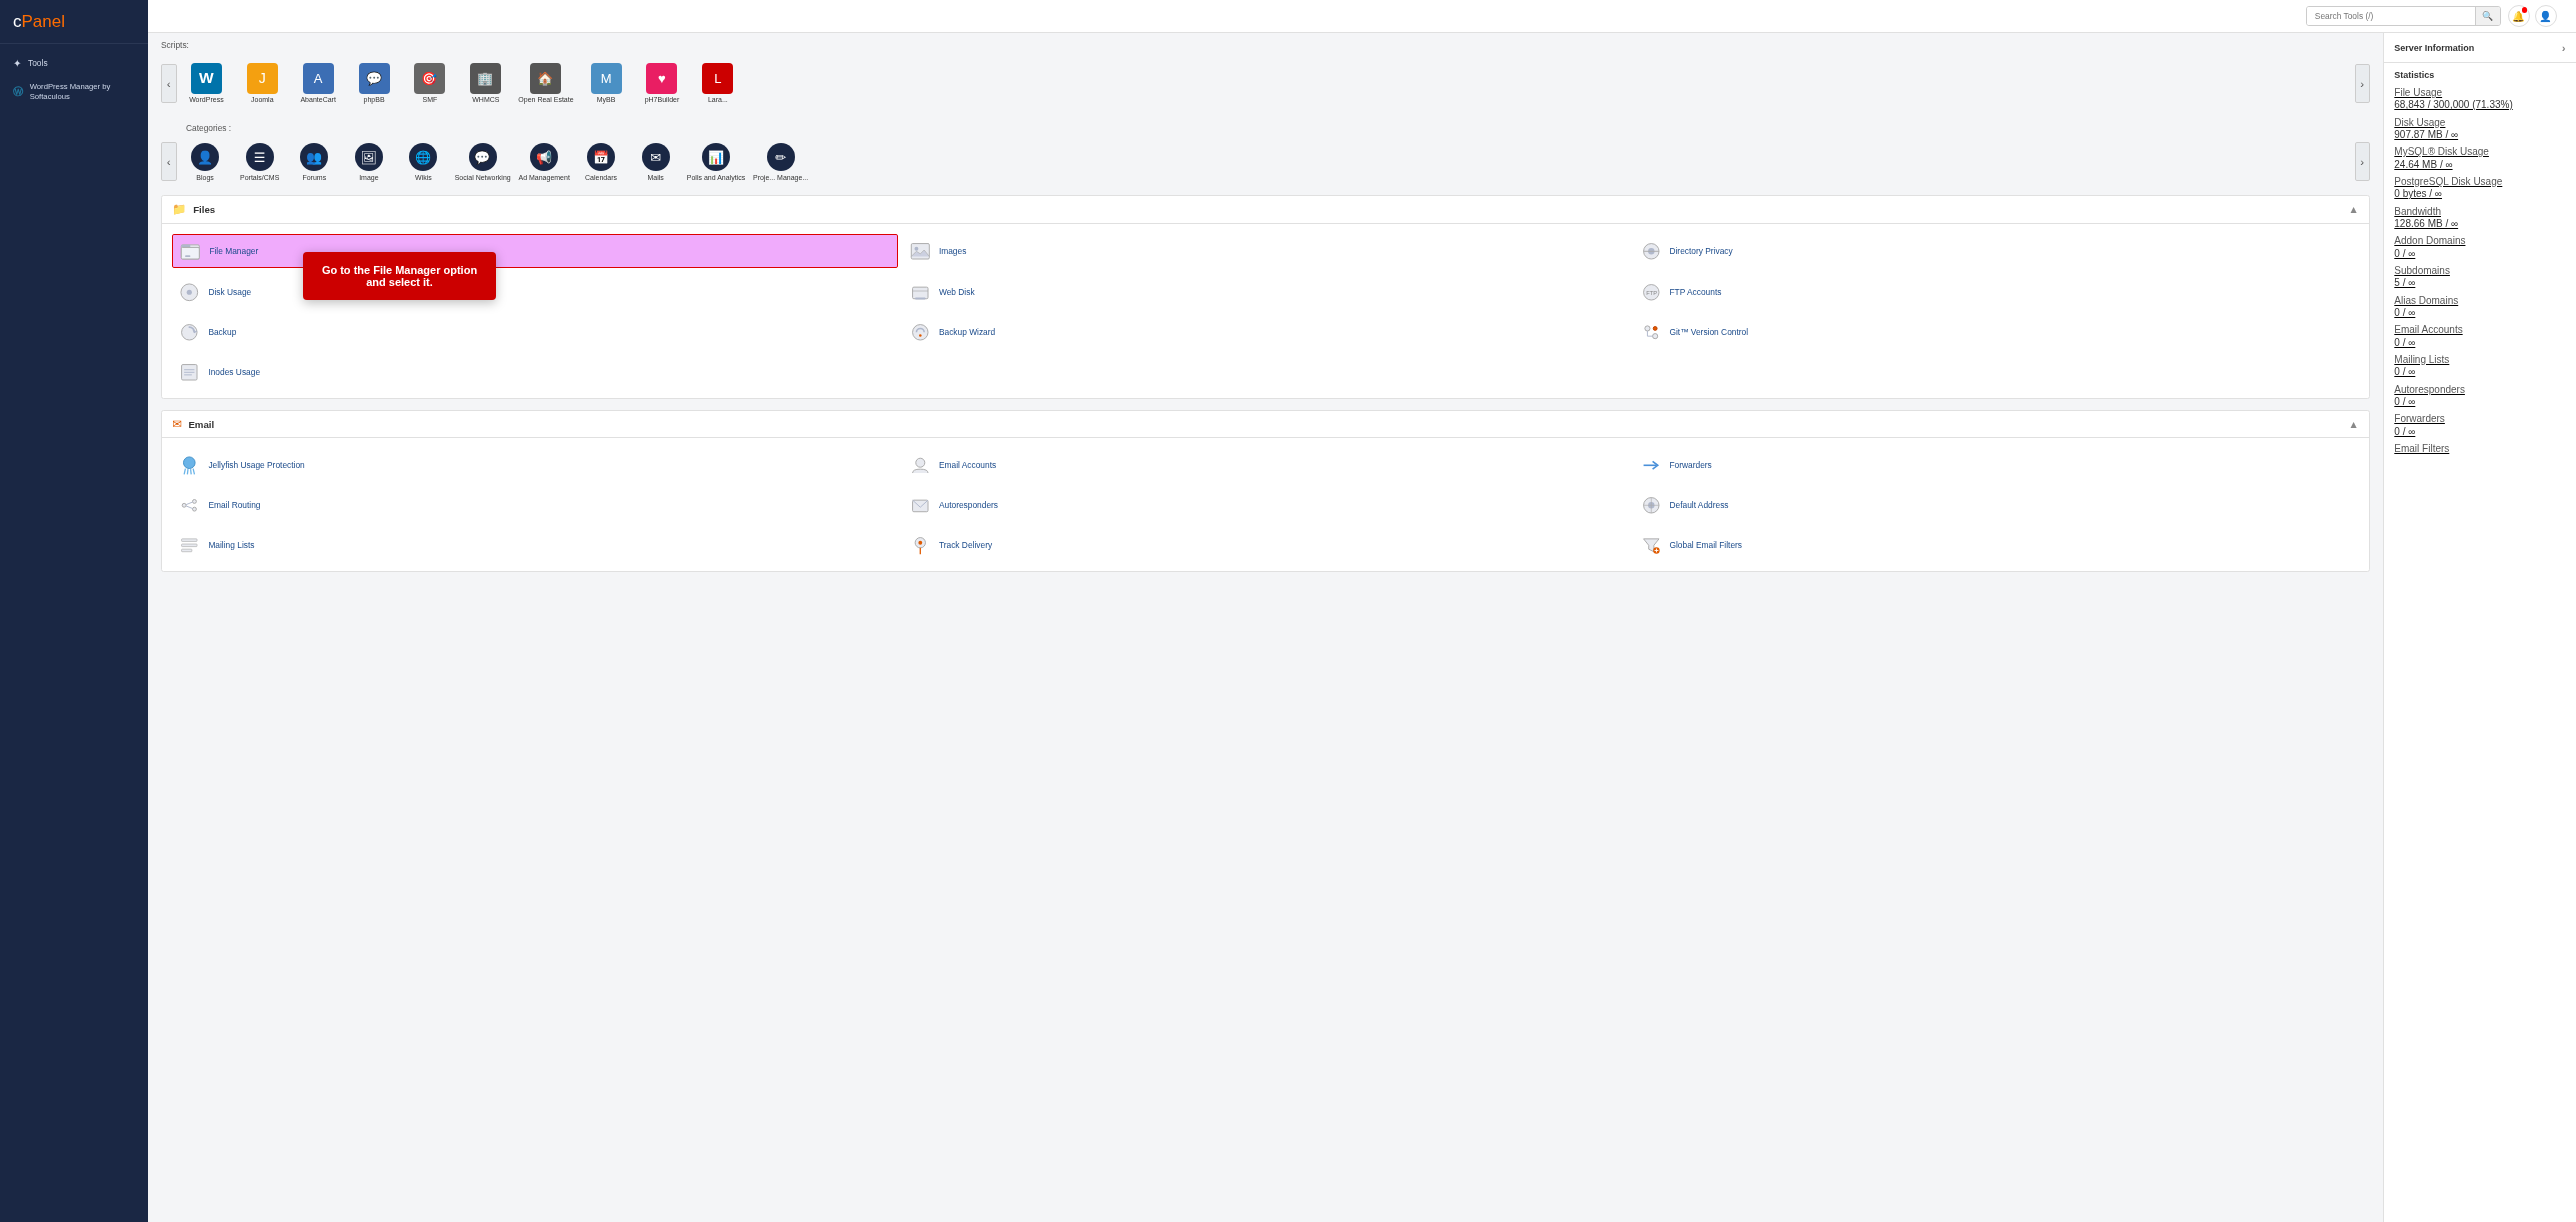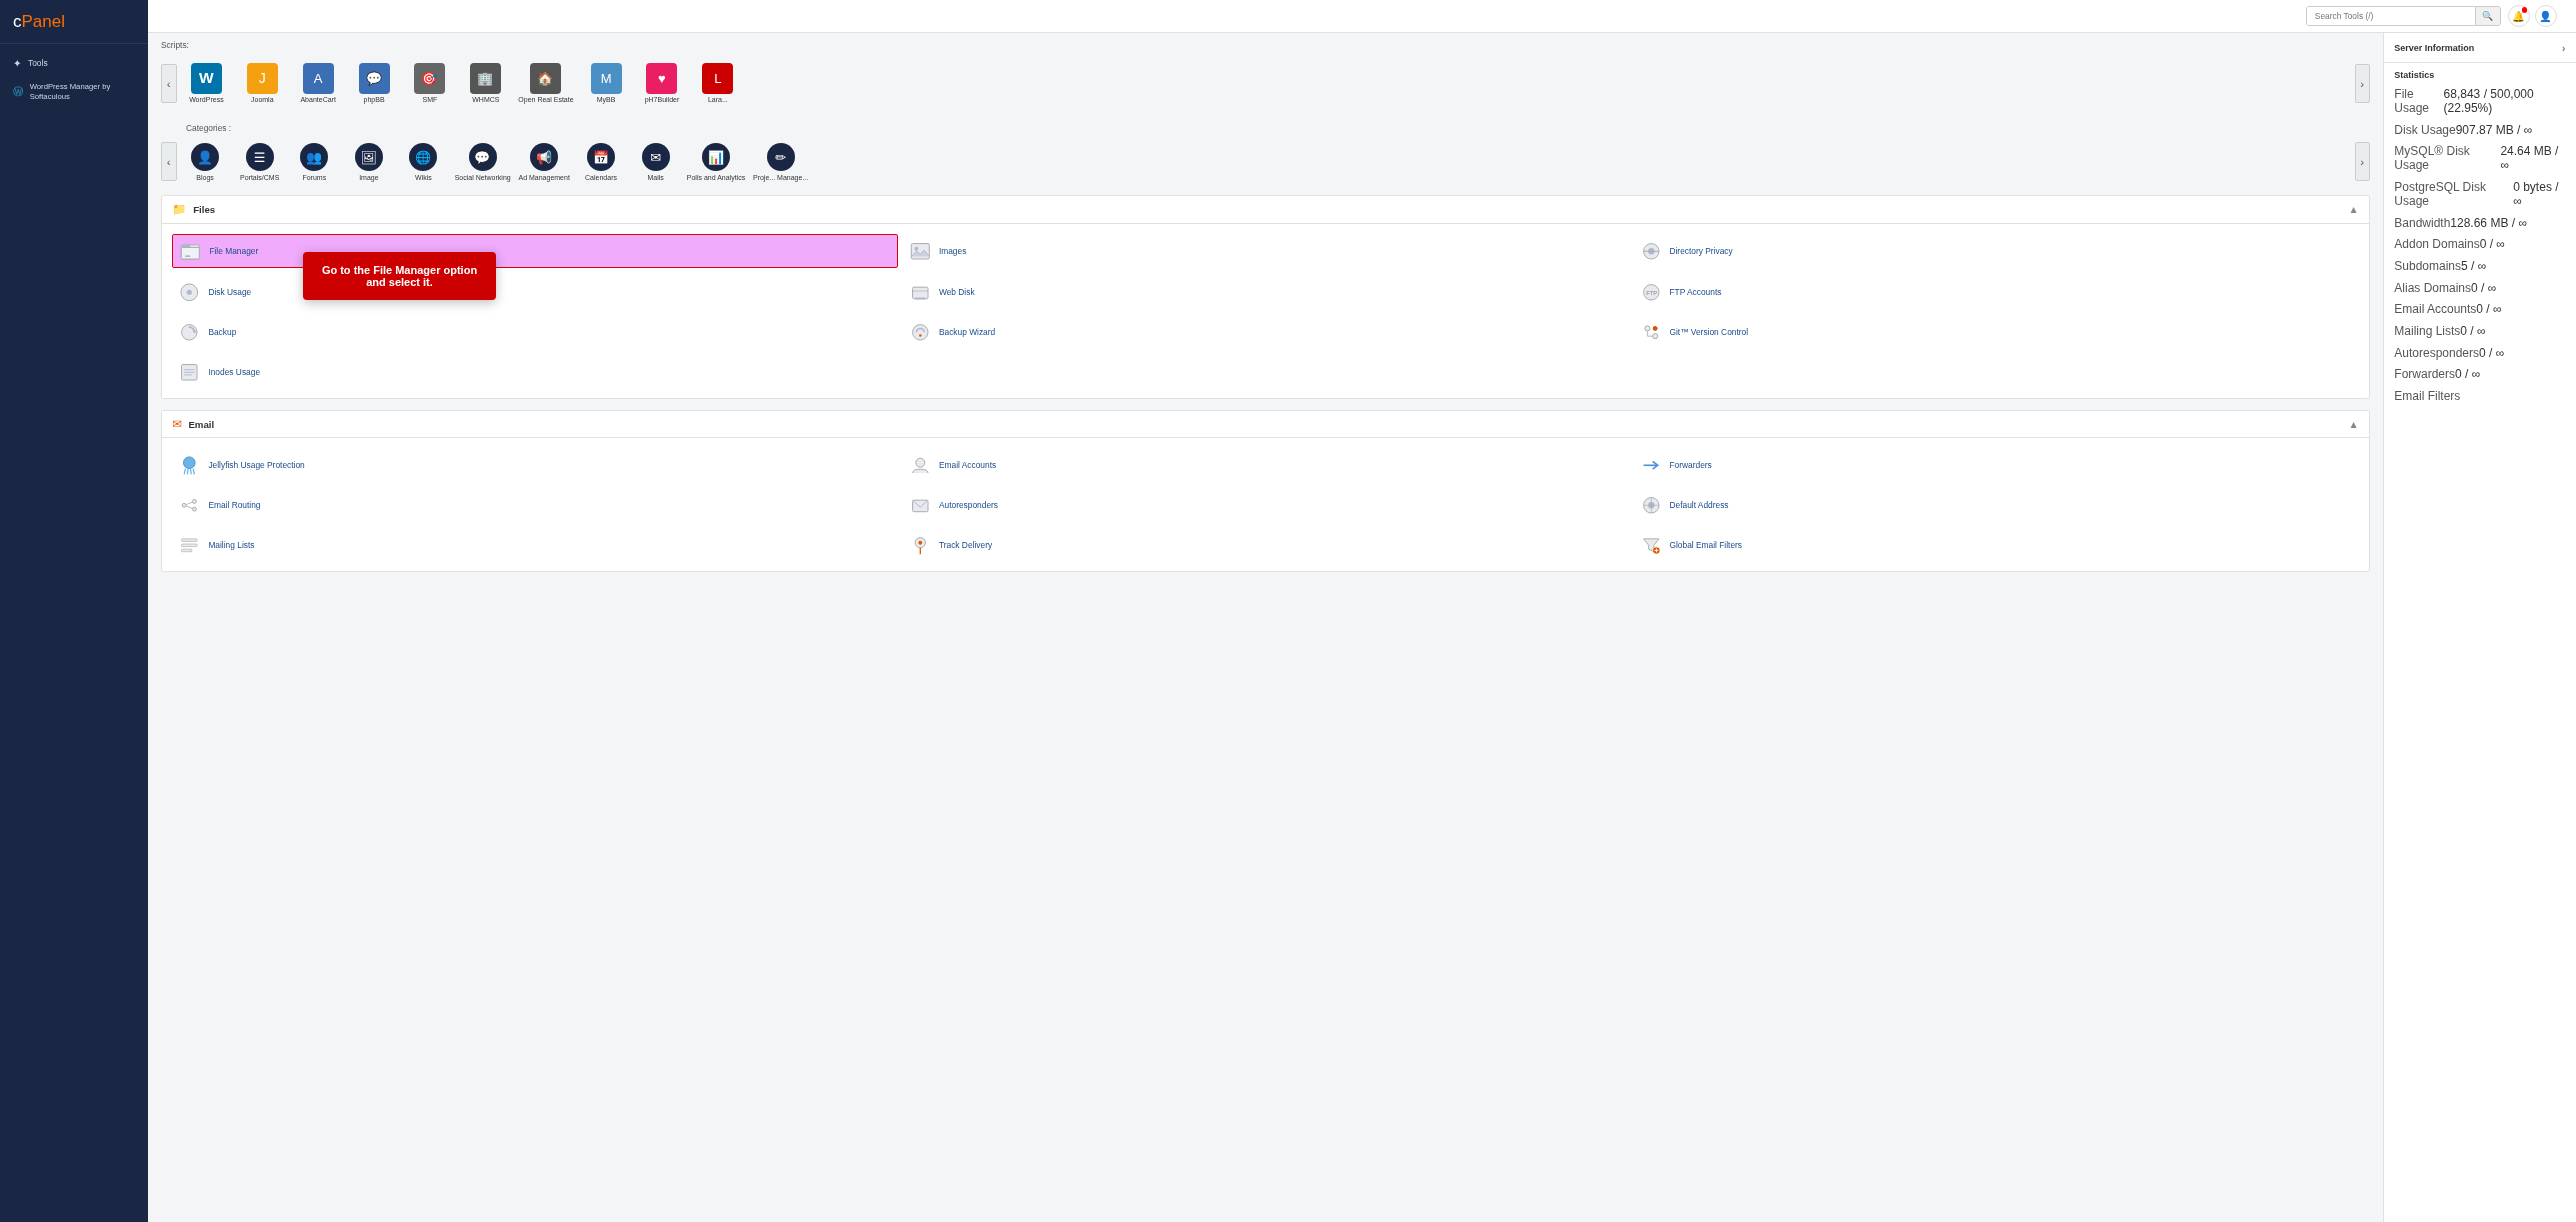--- a/index.html
+++ b/index.html
@@ -276,23 +276,24 @@
     .right-section-header .chevron { color: #888; font-size: 11.6px; }
 
     .stats-section { padding: 7.7px 10.3px; }
     .stats-title {
       font-size: 9px;
       font-weight: bold;
       color: #333;
       margin-bottom: 6.4px;
     }
     .stat-row {
-      display: flex; flex-direction: row;
+      display: flex; flex-direction: column;
       margin-bottom: 6.4px;
-      font-size: 12px;
+      font-size: 10px;
+      text-decoration: underline;
     }
     .stat-label { color: #555; margin-bottom: 1.3px; }
     .stat-value { color: #333; }
   </style>
 </head>
 <body>
 
 <div class="sidebar">
   <div class="sidebar-logo">
     <span class="cpanel-logo" style="font-size:17px;font-weight:400;letter-spacing:0;">
@@ -679,21 +680,21 @@
     <div class="right-sidebar">
       <div class="right-section-header">
         <span>Server Information</span>
         <span class="chevron">›</span>
       </div>
       <div class="stats-section">
         <div class="stats-title">Statistics</div>
         <div id="stats-list">
             <div class="stat-row">
               <div class="stat-label">File Usage</div>
-              <div class="stat-value">68,843 / 500,000  (22.95%)</div>
+              <div class="stat-value">68,843 / 300,000  (71.33%)</div>
             </div>
             <div class="stat-row">
               <div class="stat-label">Disk Usage</div>
               <div class="stat-value">907.87 MB / ∞</div>
             </div>
             <div class="stat-row">
               <div class="stat-label">MySQL® Disk Usage</div>
               <div class="stat-value">24.64 MB / ∞</div>
             </div>
             <div class="stat-row">

